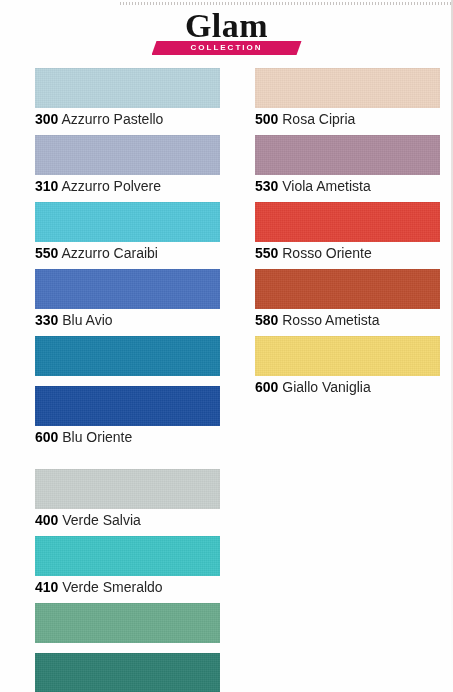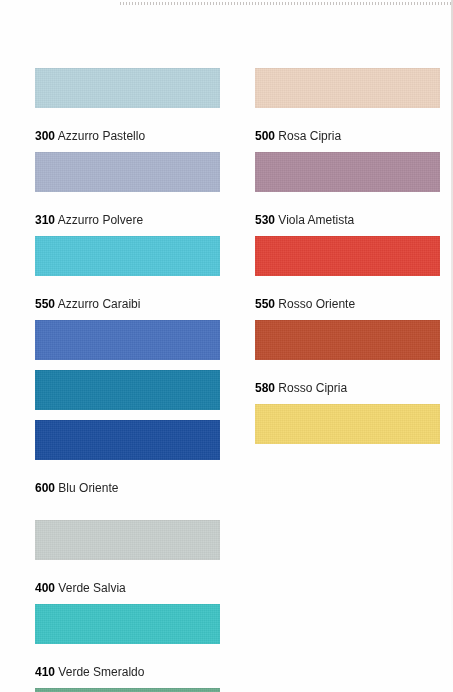--- a/index.html
+++ b/index.html
@@ -121,22 +121,22 @@
     content: "";
     position: absolute;
     inset: 0;
     background-image:
       repeating-linear-gradient(0deg,   rgba(255,255,255,0.06) 0px, rgba(255,255,255,0.06) 1px, rgba(0,0,0,0.035) 1px, rgba(0,0,0,0.035) 2px),
       repeating-linear-gradient(90deg,  rgba(255,255,255,0.05) 0px, rgba(255,255,255,0.05) 1px, rgba(0,0,0,0.03)  1px, rgba(0,0,0,0.03)  2px);
     opacity: 0.55;
     pointer-events: none;
   }
   .swatch-label {
-    margin-top: 22px;
-    font-size: 12px;
+    margin-top: 5px;
+    font-size: 14px;
     color: #1b1b1b;
     line-height: 12px;
     white-space: nowrap;
   }
   .swatch-code {
     font-weight: 700;
     color: #000000;
   }
   .swatch-name {
     font-weight: 400;
@@ -144,36 +144,42 @@
   }
 </style>
 </head>
 <body>
 
 <div id="page">
 
   <div id="scan-artifact"></div>
   <div id="scan-artifact-right"></div>
 
+  <div id="logo">
+    <div id="logo-word">Glam</div>
+    <div id="logo-banner"></div>
+    <div id="logo-banner-text">COLLECTION</div>
+  </div>
 
   <div class="column" id="column-left">
       <div class="swatch-entry">
         <div class="swatch-chip" style="background: rgb(183, 211, 220);"></div>
         <div class="swatch-label"><span class="swatch-code">300</span><span class="swatch-name"> Azzurro Pastello</span></div>
       </div>
       <div class="swatch-entry">
         <div class="swatch-chip" style="background: rgb(170, 180, 205);"></div>
         <div class="swatch-label"><span class="swatch-code">310</span><span class="swatch-name"> Azzurro Polvere</span></div>
       </div>
       <div class="swatch-entry">
         <div class="swatch-chip" style="background: rgb(83, 198, 216);"></div>
         <div class="swatch-label"><span class="swatch-code">550</span><span class="swatch-name"> Azzurro Caraibi</span></div>
       </div>
       <div class="swatch-entry">
         <div class="swatch-chip" style="background: rgb(74, 114, 189);"></div>
+        <div class="swatch-label"><span class="swatch-code">330</span><span class="swatch-name"> Blu Avio</span></div>
       </div>
       <div class="swatch-entry">
         <div class="swatch-chip" style="background: rgb(28, 127, 168);"></div>
       </div>
       <div class="swatch-entry group-end">
         <div class="swatch-chip" style="background: rgb(29, 79, 158);"></div>
         <div class="swatch-label"><span class="swatch-code">600</span><span class="swatch-name"> Blu Oriente</span></div>
       </div>
       <div class="swatch-entry">
         <div class="swatch-chip" style="background: rgb(200, 207, 205);"></div>
@@ -199,20 +205,21 @@
       <div class="swatch-entry">
         <div class="swatch-chip" style="background: rgb(173, 139, 158);"></div>
         <div class="swatch-label"><span class="swatch-code">530</span><span class="swatch-name"> Viola Ametista</span></div>
       </div>
       <div class="swatch-entry">
         <div class="swatch-chip" style="background: rgb(224, 67, 56);"></div>
         <div class="swatch-label"><span class="swatch-code">550</span><span class="swatch-name"> Rosso Oriente</span></div>
       </div>
       <div class="swatch-entry">
         <div class="swatch-chip" style="background: rgb(188, 78, 48);"></div>
-        <div class="swatch-label"><span class="swatch-code">580</span><span class="swatch-name"> Rosso Cipria</span></div>
+        <div class="swatch-label"><span class="swatch-code">580</span><span class="swatch-name"> Rosso Ametista</span></div>
       </div>
       <div class="swatch-entry">
         <div class="swatch-chip" style="background: rgb(242, 215, 112);"></div>
+        <div class="swatch-label"><span class="swatch-code">600</span><span class="swatch-name"> Giallo Vaniglia</span></div>
       </div>
     </div>
 
 </div>
 
 </body></html>

